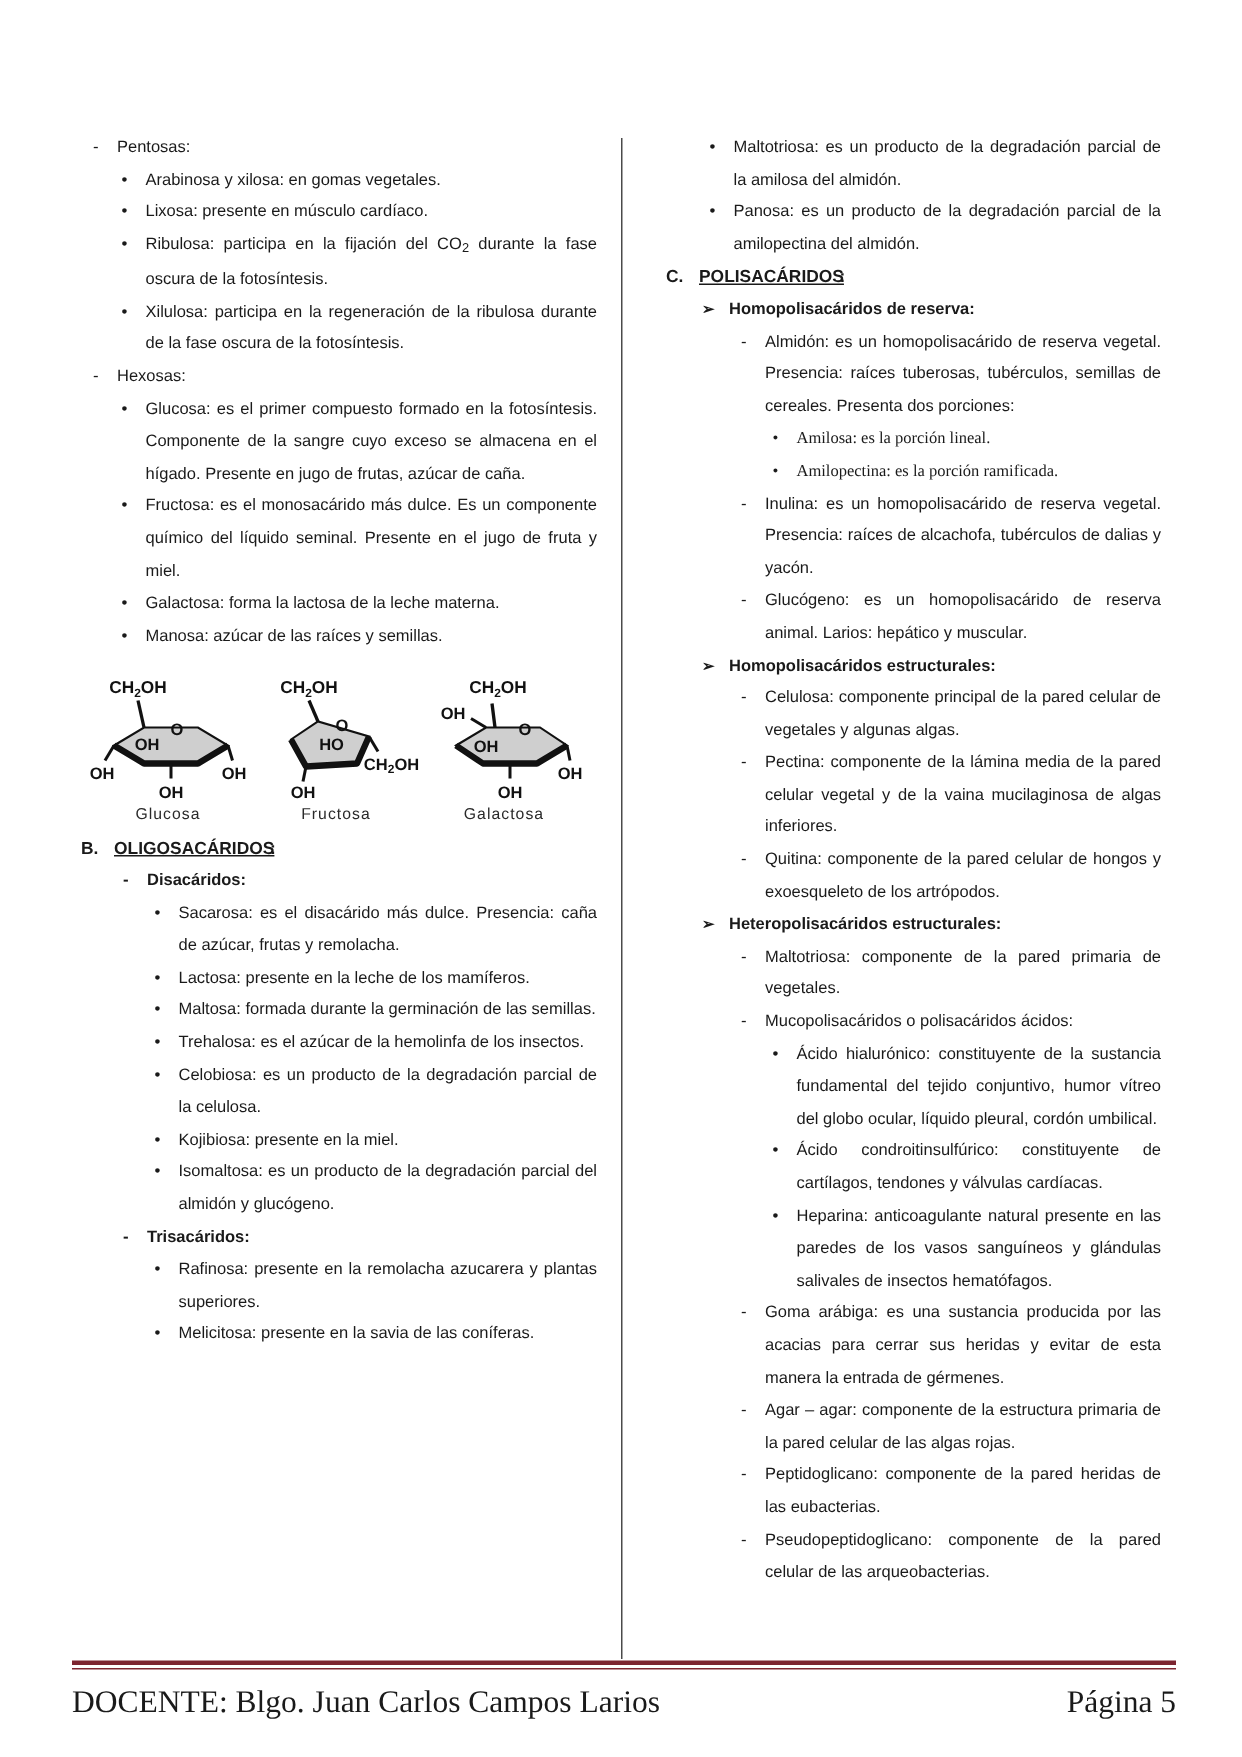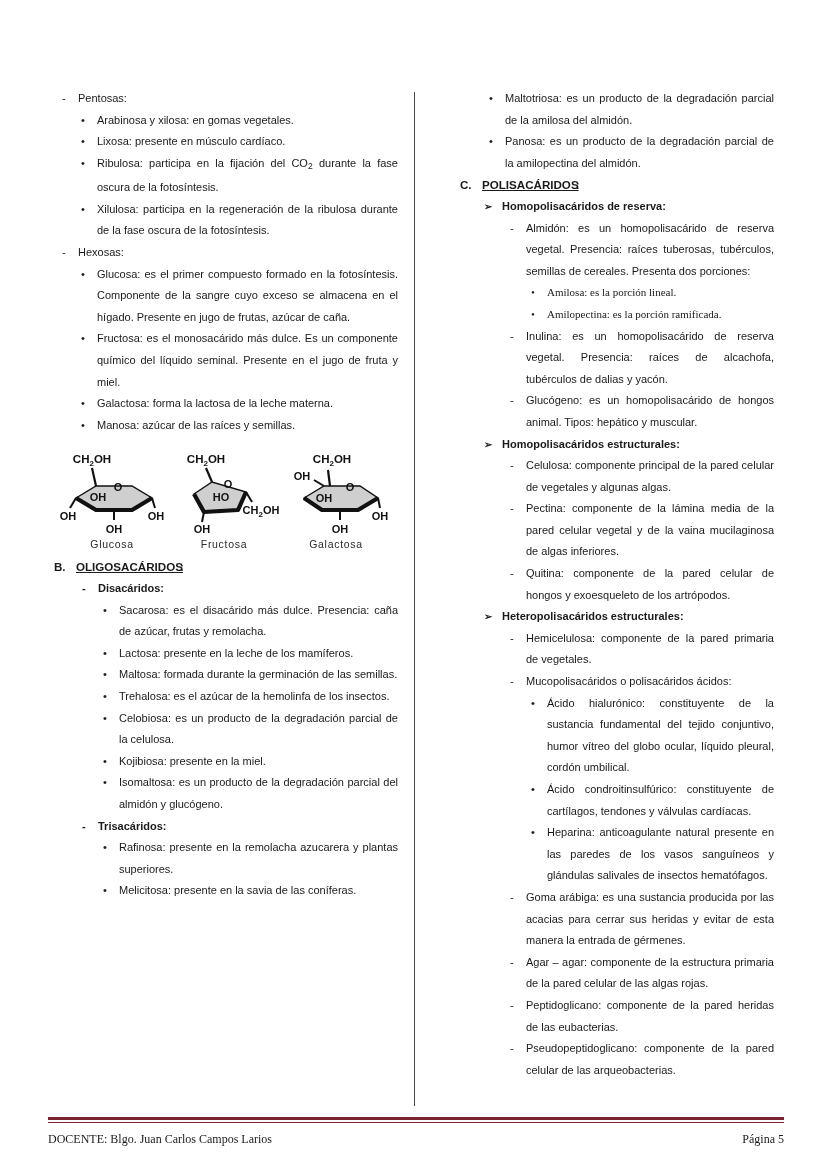--- a/index.html
+++ b/index.html
@@ -31,21 +31,21 @@
     width: 722px;
     height: 1010px;
     display: flex;
     gap: 0;
   }
   .col {
     width: 360px;
     box-sizing: border-box;
   }
   .col-left  { padding-right: 16px; }
-  .col-right { padding-left: 46px; }
+  .col-right { padding-left: 30px; }
 
   .col-divider {
     position: absolute;
     left: 414px;
     top: 92px;
     width: 1px;
     height: 1014px;
     background: #4a4a4a;
   }
 
@@ -159,21 +159,21 @@
   .footer-rule-bottom {
     height: 1.5px;
     background: #7c2430;
     margin-bottom: 9px;
   }
   .footer-row {
     display: flex;
     justify-content: space-between;
     align-items: baseline;
     font-family: "Liberation Serif", serif;
-    font-size: 12px;
+    font-size: 21px;
     color: #1a1a1a;
   }
 </style>
 </head>
 <body>
 
 <div class="page">
 
   <div class="col-divider"></div>
 
@@ -340,21 +340,21 @@
           <li>Almidón: es un homopolisacárido de reserva vegetal. Presencia: raíces tuberosas, tubérculos, semillas de cereales. Presenta dos porciones:</li>
         </ul>
         <div style="margin-left:22px;font-family:Liberation Serif, serif;">
           <ul class="lvl-dot">
             <li>Amilosa: es la porción lineal.</li>
             <li>Amilopectina: es la porción ramificada.</li>
           </ul>
         </div>
         <ul class="lvl-dash">
           <li>Inulina: es un homopolisacárido de reserva vegetal. Presencia: raíces de alcachofa, tubérculos de dalias y yacón.</li>
-          <li>Glucógeno: es un homopolisacárido de hongos animal. Tipos: hepático y muscular.</li>
+          <li>Glucógeno: es un homopolisacárido de reserva animal. Larios: hepático y muscular.</li>
         </ul>
       </div>
 
       <div class="indent-1">
         <ul class="lvl-arrow">
           <li class="bold">Homopolisacáridos estructurales:</li>
         </ul>
       </div>
       <div style="margin-left:42px;">
         <ul class="lvl-dash">
@@ -364,21 +364,21 @@
         </ul>
       </div>
 
       <div class="indent-1">
         <ul class="lvl-arrow">
           <li class="bold">Heteropolisacáridos estructurales:</li>
         </ul>
       </div>
       <div style="margin-left:42px;">
         <ul class="lvl-dash">
-          <li>Hemicelulosa: componente de la pared primaria de vegetales.</li>
+          <li>Maltotriosa: componente de la pared primaria de vegetales.</li>
           <li>Mucopolisacáridos o polisacáridos ácidos:</li>
         </ul>
         <div style="margin-left:22px;">
           <ul class="lvl-dot">
             <li>Ácido hialurónico: constituyente de la sustancia fundamental del tejido conjuntivo, humor vítreo del globo ocular, líquido pleural, cordón umbilical.</li>
             <li>Ácido condroitinsulfúrico: constituyente de cartílagos, tendones y válvulas cardíacas.</li>
             <li>Heparina: anticoagulante natural presente en las paredes de los vasos sanguíneos y glándulas salivales de insectos hematófagos.</li>
           </ul>
         </div>
         <ul class="lvl-dash">

